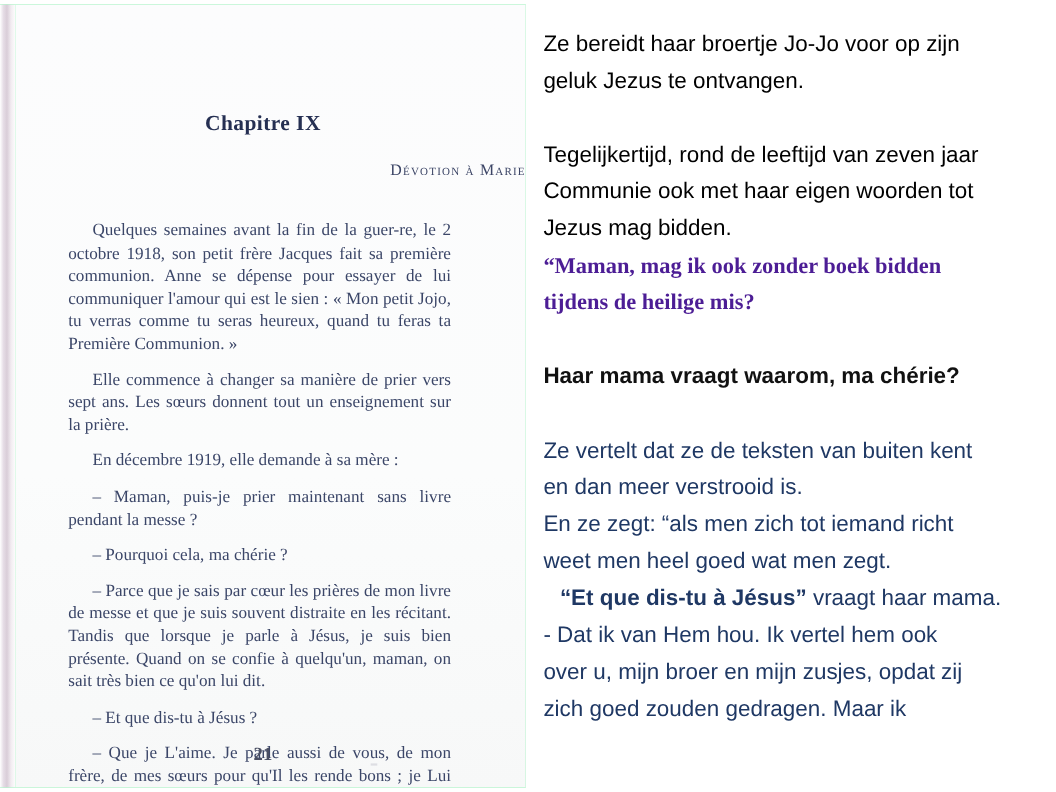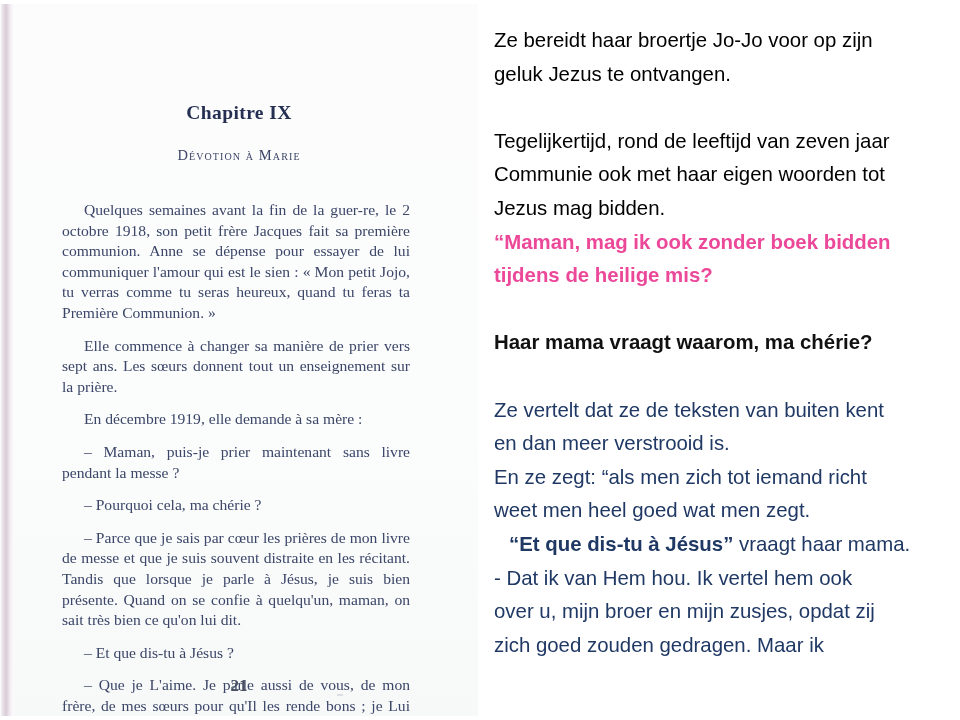--- a/index.html
+++ b/index.html
@@ -71,21 +71,21 @@
     font-weight: bold;
     font-size: 19.5px;
     letter-spacing: 0.4px;
     color: #252f52;
   }
   .chapter-subtitle {
     position: absolute;
     left: 0;
     top: 143px;
     width: 478px;
-    text-align: center;
+    text-align: right;
     font-family: "Liberation Serif", serif;
     font-size: 14.5px;
     font-variant: small-caps;
     letter-spacing: 1.1px;
     color: #3c4566;
   }
 
   .fr-body {
     position: absolute;
     left: 62px;
@@ -132,21 +132,21 @@
     line-height: 33.6px;
     color: #000000;
   }
   #dutch-column p {
     margin: 0;
   }
   .para-gap {
     height: 33.6px;
   }
   .navy { color: #1f3864; }
-  .navy-bold { color: #ec4899; font-weight: bold; }
+  .navy-bold { color: #4c1d95; font-weight: bold; font-family: Liberation Serif, serif; }
   .black-bold-italic {
     color: #111111;
     font-weight: bold;
   }
   .bold { font-weight: bold; margin-left: 15px; }
 </style>
 </head>
 <body>
 
 <div id="slide">

